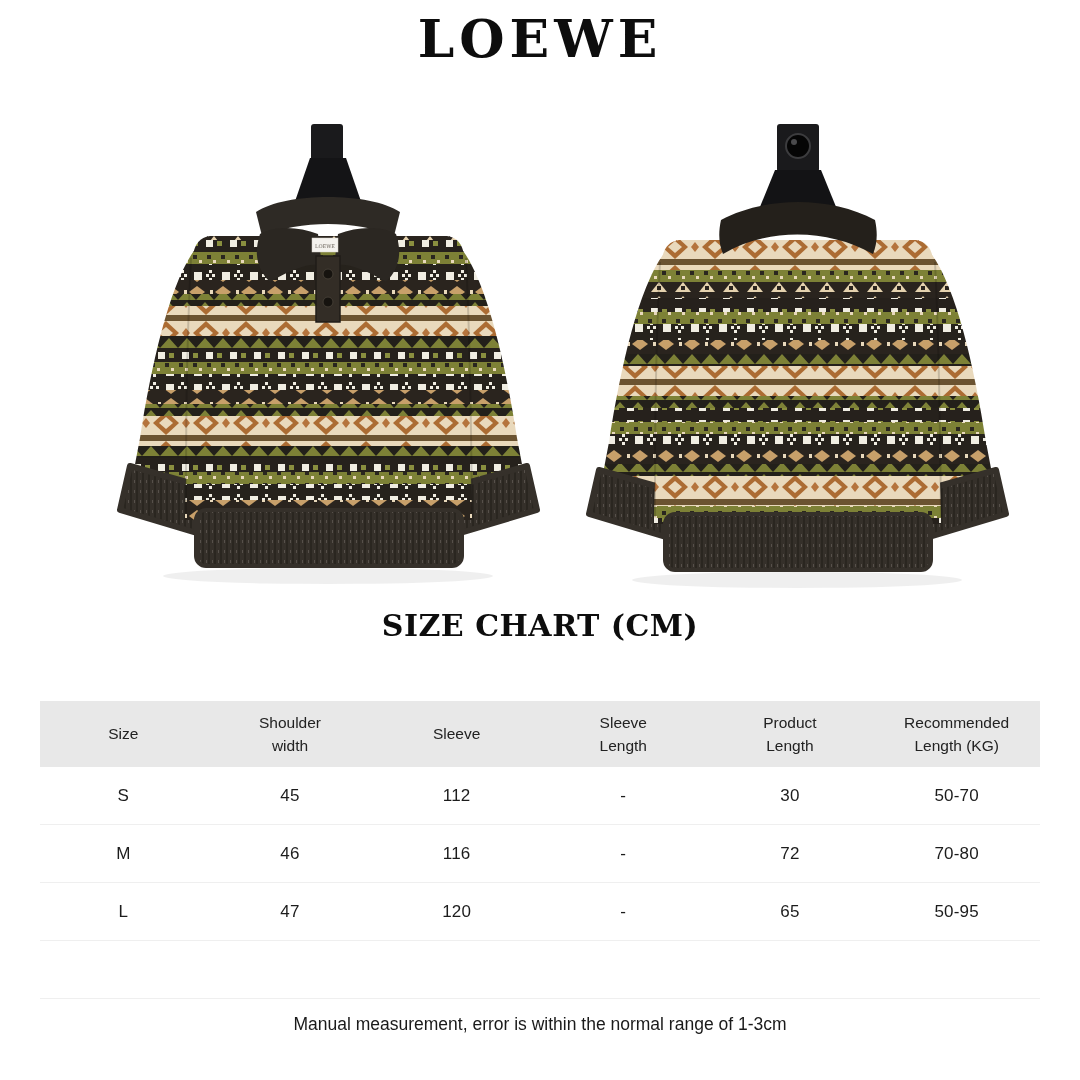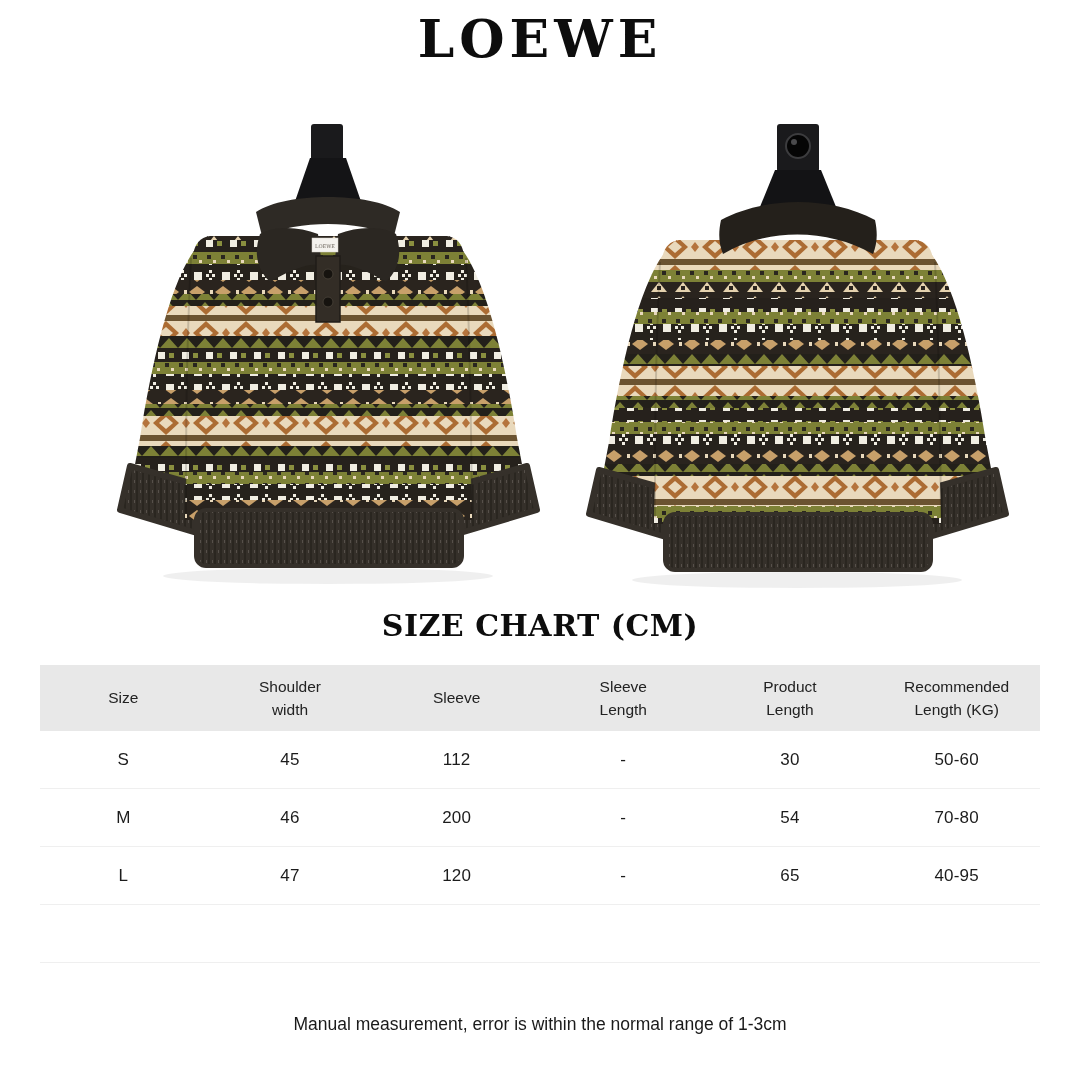--- a/index.html
+++ b/index.html
@@ -15,21 +15,21 @@
   .images{position:absolute;top:108px;left:0;width:1080px;height:485px;}
   .img-wrap{position:absolute;top:0;width:445px;height:480px;}
   .img-front{left:106px;}
   .img-back{left:575px;top:4px;}
   .chart-title{
     position:absolute;top:608px;left:0;width:1080px;text-align:center;
     font-family:"DejaVu Serif", serif;font-weight:700;font-size:30px;
     letter-spacing:0.5px;color:#0d0d0d;margin:0;
   }
   table.size-chart{
-    position:absolute;top:665px;left:40px;width:1000px;
+    position:absolute;top:701px;left:40px;width:1000px;
     border-collapse:collapse;table-layout:fixed;text-align:center;
   }
   table.size-chart th{
     background:#e8e8e8;height:66px;font-weight:400;font-size:15.5px;
     line-height:1.5;vertical-align:middle;color:#222;padding:0;
   }
   table.size-chart th span{display:block;}
   table.size-chart td{
     height:57px;font-size:17px;color:#1c1c1c;vertical-align:middle;
     border-bottom:1px solid #efefef;padding:0;letter-spacing:0.2px;
@@ -247,37 +247,37 @@
         </th>
     </tr>
   </thead>
   <tbody>
     <tr>
       <td>S</td>
       <td>45</td>
       <td>112</td>
       <td>-</td>
       <td>30</td>
-      <td>50-60</td>
+      <td>50-70</td>
     </tr>
     <tr>
       <td>M</td>
       <td>46</td>
-      <td>200</td>
+      <td>116</td>
       <td>-</td>
-      <td>54</td>
+      <td>72</td>
       <td>70-80</td>
     </tr>
     <tr>
       <td>L</td>
       <td>47</td>
       <td>120</td>
       <td>-</td>
       <td>65</td>
-      <td>40-95</td>
+      <td>50-95</td>
     </tr>
     <tr class="empty-row">
       <td colspan="6"></td>
     </tr>
   </tbody>
 </table>
 
 <p class="note">Manual measurement, error is within the normal range of 1-3cm</p>
 
 </body></html>

